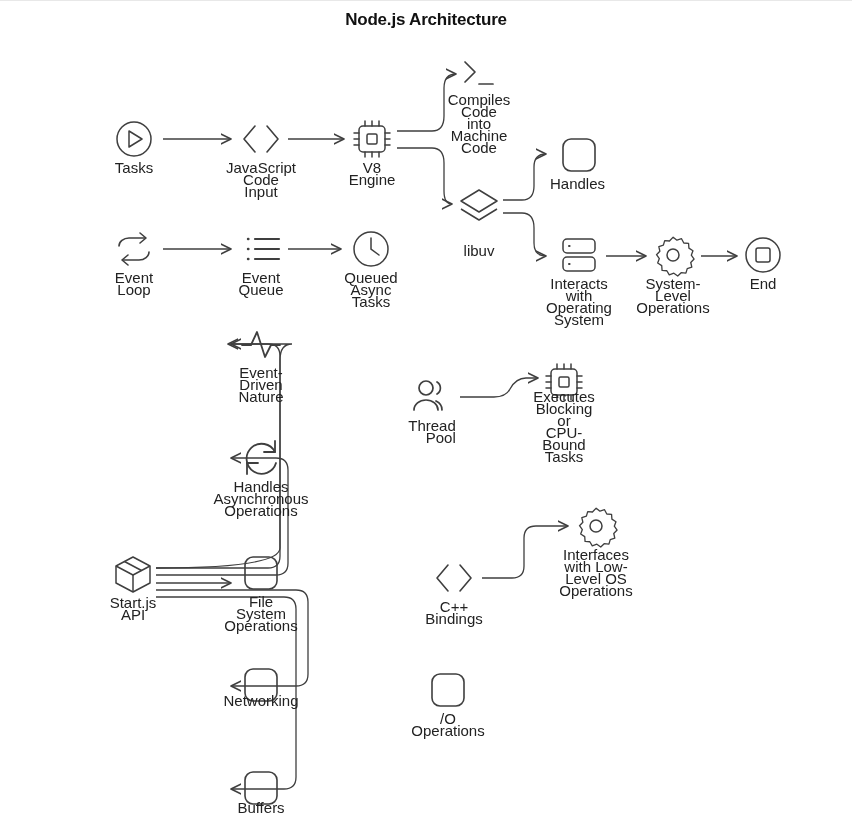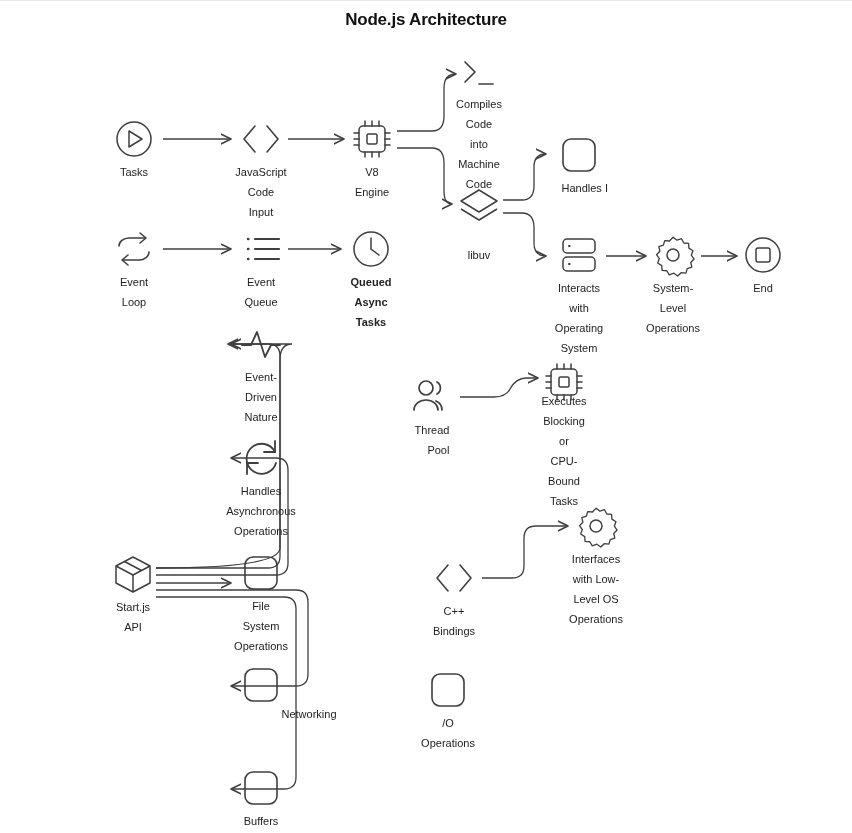--- a/index.html
+++ b/index.html
@@ -16,21 +16,21 @@
   }
   #canvas{position:absolute;left:0;top:0;width:852px;height:833px;}
   .node{position:absolute;width:0;height:0;}
   .glyph{
     position:absolute;left:50%;top:0;transform:translateX(-50%);
     width:56px;height:56px;
   }
   .glyph svg{display:block;width:56px;height:56px;overflow:visible;}
   .lbl{
     position:absolute;left:50%;transform:translateX(-50%);
-    text-align:center;font-size:11px;line-height:20px;color:#222;
+    text-align:center;font-size:15px;line-height:12px;color:#222;
     white-space:pre-line;
   }
   .clip{
     white-space:nowrap;overflow:hidden;
     left:50%;transform:translateX(-50%);
     width:58px;text-align:right;text-indent:0;
   }
   svg.link{position:absolute;left:0;top:0;width:852px;height:833px;pointer-events:none;}
 </style>
 </head>
@@ -195,21 +195,21 @@
     <div class="lbl" style="top:48px;">Event Queue</div>
   </div>
 
   <div class="node" style="left:371px;top:224px;">
     <span class="glyph">
       <svg viewBox="0 0 56 56" fill="none" stroke="#3f3f3f" stroke-width="1.5" stroke-linecap="round">
         <circle cx="28" cy="25" r="17"></circle>
           <path d="M28,14 L28,25 L36,31"></path>
       </svg>
     </span>
-    <div class="lbl" style="top:48px;font-weight:bold;">Queued
+    <div class="lbl" style="top:48px;">Queued
 Async Tasks</div>
   </div>
 
   <div class="node" style="left:133px;top:549px;">
     <span class="glyph">
       <svg viewBox="0 0 56 56" fill="none" stroke="#3f3f3f" stroke-width="1.5" stroke-linejoin="round">
         <path d="M28,8 L45,17 L45,34 L28,43 L11,34 L11,17 Z"></path>
         <path d="M11,17 L28,26 L45,17"></path>
           <path d="M28,26 L28,43"></path>
         <path d="M19.5,12.5 L36.5,21.5"></path>
@@ -252,30 +252,30 @@
     <div class="lbl" style="top:47px;">File System
 Operations</div>
   </div>
 
   <div class="node" style="left:261px;top:661px;">
     <span class="glyph">
       <svg viewBox="0 0 56 56" fill="none" stroke="#3f3f3f" stroke-width="1.6">
         <rect x="12" y="8" width="32" height="32" rx="8"></rect>
       </svg>
     </span>
-    <div class="lbl" style="top:43px;margin-left:48px;">Networking</div>
+    <div class="lbl" style="top:34px;">Networking</div>
   </div>
 
   <div class="node" style="left:261px;top:764px;">
     <span class="glyph">
       <svg viewBox="0 0 56 56" fill="none" stroke="#3f3f3f" stroke-width="1.6">
         <rect x="12" y="8" width="32" height="32" rx="8"></rect>
       </svg>
     </span>
-    <div class="lbl" style="top:47px;">Buffers</div>
+    <div class="lbl" style="top:38px;">Buffers</div>
   </div>
 
   <div class="node" style="left:432px;top:372px;">
     <span class="glyph">
       <svg viewBox="0 0 56 56" fill="none" stroke="#3f3f3f" stroke-width="1.7" stroke-linecap="round" stroke-linejoin="round">
         <circle cx="22" cy="16" r="7"></circle>
         <path d="M10,38 a12,10 0 0 1 24,0"></path>
         <path d="M33,10 a7,7 0 0 1 0,12"></path>
         <path d="M38,38 a12,10 0 0 0 -6,-9"></path>
       </svg>

